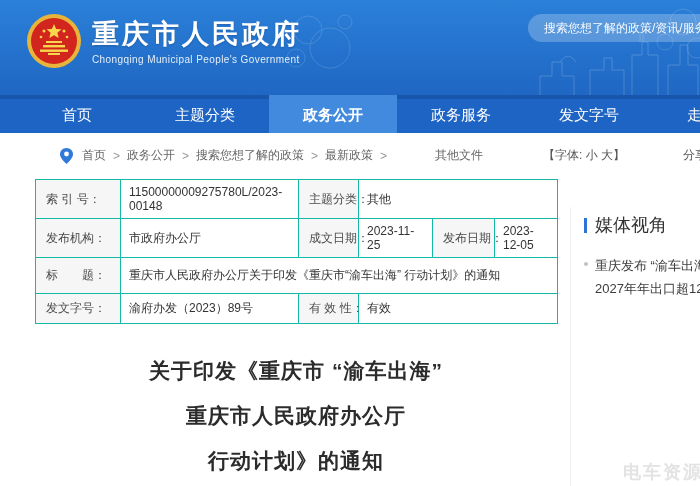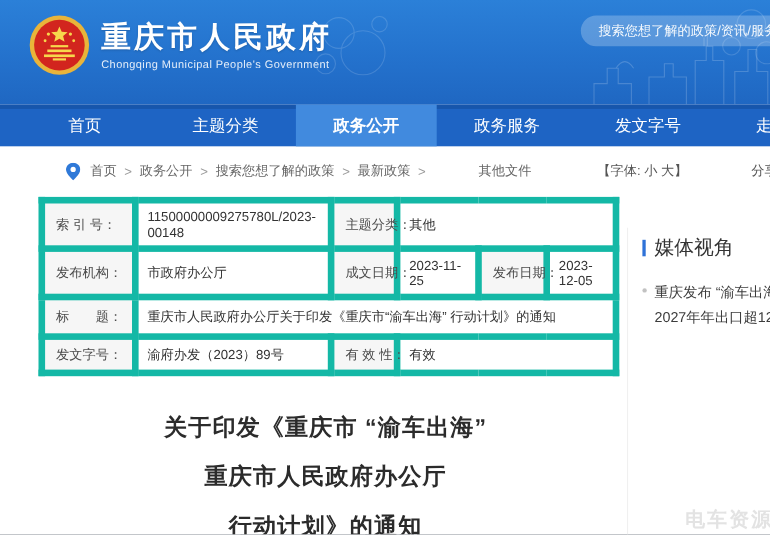--- a/index.html
+++ b/index.html
@@ -36,21 +36,21 @@
   .crumb-sep{color:#999;margin:0 7px;}
   .font-ctl{position:absolute;left:543px;top:8px;font-size:12px;color:#555;white-space:pre;}
   .font-ctl .sz{cursor:pointer;color:#555;}
   .share-link{position:absolute;left:683px;top:8px;font-size:12px;color:#555;cursor:pointer;white-space:nowrap;}
 
   
   .content{position:relative;width:100%;}
   .main-col{position:absolute;left:35px;top:6px;width:522px;}
 
   table.doc-table{width:522px;border-collapse:collapse;table-layout:fixed;}
-  .doc-table td{border:6px solid #14b8a6;font-size:12px;color:#333;padding:5px 8px;vertical-align:middle;}
+  .doc-table td{border:1px solid #14b8a6;font-size:12px;color:#333;padding:5px 8px;vertical-align:middle;}
   .doc-table td.lbl{background:#f6f6f6;color:#4a4a4a;white-space:pre;padding-left:10px;}
   .doc-table tr{height:30px;}
   .doc-table tr.row-title{height:36px;}
 
   .doc-title{margin-top:24px;text-align:center;color:#2b2b2b;}
   .doc-title .t-line{font-size:21px;font-weight:700;line-height:45px;letter-spacing:1px;}
 
   
   .sidebar{position:absolute;left:570px;top:34px;width:130px;height:300px;
     border-left:1px solid #f0f0f0;padding-left:13px;}

